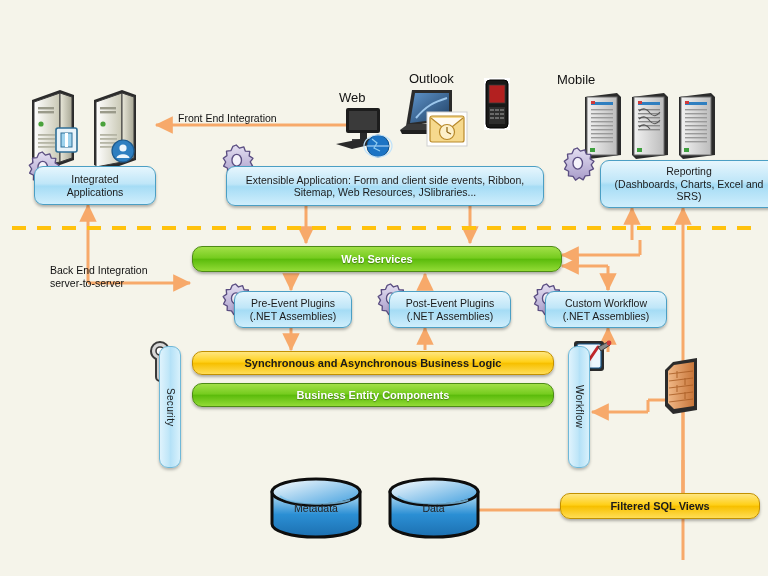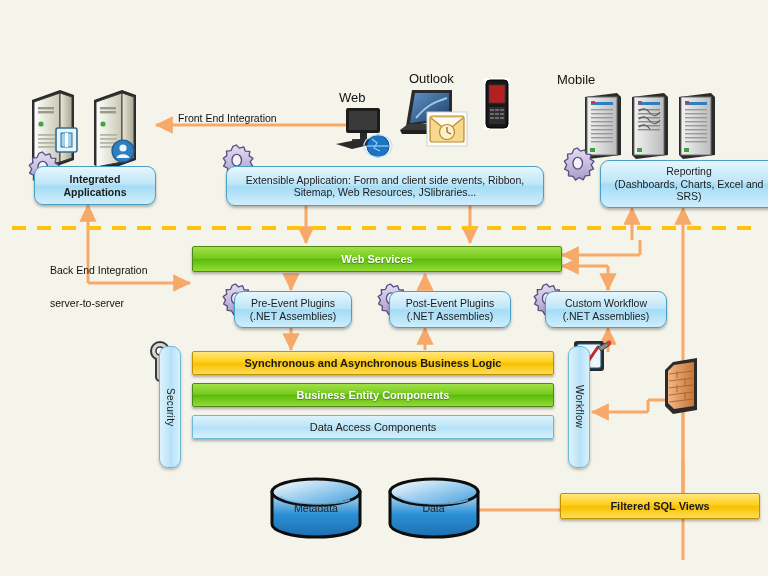--- a/index.html
+++ b/index.html
@@ -24,21 +24,21 @@
     box-shadow:0 2px 3px rgba(0,0,0,.28);
     display:flex;align-items:center;justify-content:center;
     text-align:center;
     color:#1b1b1b;
     font-size:10.5px;
     line-height:12.5px;
     padding:2px 6px;
   }
   
   .bar{
-    border-radius:2px;
+    border-radius:10px;
     display:flex;align-items:center;justify-content:center;
     text-align:center;
     box-shadow:0 2px 3px rgba(0,0,0,.3);
     font-size:11px;
   }
   .bar.green{
     border:1px solid #4d8b16;
     background:linear-gradient(to bottom,#a2e048 0%,#76cc1f 45%,#5cbc0c 52%,#93db36 100%);
     color:#ffffff;
     font-weight:bold;
@@ -367,27 +367,27 @@
     <g transform="translate(388,482)">
       <path d="M2,10 L2,42 a44,13 0 0 0 88,0 L90,10 Z" fill="url(#gDb)" stroke="#0d0d0d" stroke-width="3"></path>
       <ellipse cx="46" cy="10" rx="44" ry="13" fill="url(#gDbTop)" stroke="#0d0d0d" stroke-width="3"></ellipse>
       <path d="M10,14 a40,10 0 0 0 70,4" stroke="#7fc4ee" stroke-width="2" fill="none" opacity=".8"></path>
     </g>
   </svg>
 
   <div class="lbl" style="left:178px;top:112px;">Front End Integration</div>
 
   <div class="lbl" style="left:50px;top:264px;">Back End Integration</div>
-  <div class="lbl" style="left:50px;top:277px;margin-top:20px;">server-to-server</div>
+  <div class="lbl" style="left:50px;top:277px;">server-to-server</div>
 
   <div class="lbl big" style="left:339px;top:91px;">Web</div>
   <div class="lbl big" style="left:409px;top:72px;">Outlook</div>
   <div class="lbl big" style="left:513px;top:73px;margin-left:44px;">Mobile</div>
 
-  <div class="node bluebox" style="left:34px;top:166px;width:122px;height:39px;white-space:pre-line;font-weight:bold;">Integrated
+  <div class="node bluebox" style="left:34px;top:166px;width:122px;height:39px;white-space:pre-line;">Integrated
 Applications</div>
 
   <div class="node bluebox" style="left:226px;top:166px;width:318px;height:40px;white-space:pre-line;">Extensible Application:  Form and client side events, Ribbon,
 Sitemap, Web Resources, JSlibraries...</div>
 
   <div class="node bluebox" style="left:566px;top:160px;width:178px;height:48px;white-space:pre-line;margin-left:34px;">Reporting
 (Dashboards, Charts, Excel and
 SRS)</div>
 
   <div class="node bar green" style="left:192px;top:246px;width:370px;height:26px;">Web Services</div>
@@ -403,20 +403,19 @@
 
   <div class="node rail" style="left:159px;top:346px;width:22px;height:122px;">
     <span>Security</span>
   </div>
   <div class="node rail" style="left:568px;top:346px;width:22px;height:122px;">
     <span>Workflow</span>
   </div>
 
   <div class="node bar yellow" style="left:192px;top:351px;width:362px;height:24px;">Synchronous and Asynchronous Business Logic</div>
   <div class="node bar green" style="left:192px;top:383px;width:362px;height:24px;">Business Entity Components</div>
-  <div class="node bar lightblue" style="left:192px;top:415px;width:362px;height:24px;">Data Access Components</div>
 
   <div class="lbl" style="left:271px;top:502px;width:90px;text-align:center;color:#222;">Metadata</div>
   <div class="lbl" style="left:389px;top:502px;width:69px;text-align:center;color:#222;margin-left:10px;">Data</div>
 
   <div class="node bar yellow" style="left:560px;top:493px;width:200px;height:26px;">Filtered SQL Views</div>
 
 </div>
 
 </body></html>

